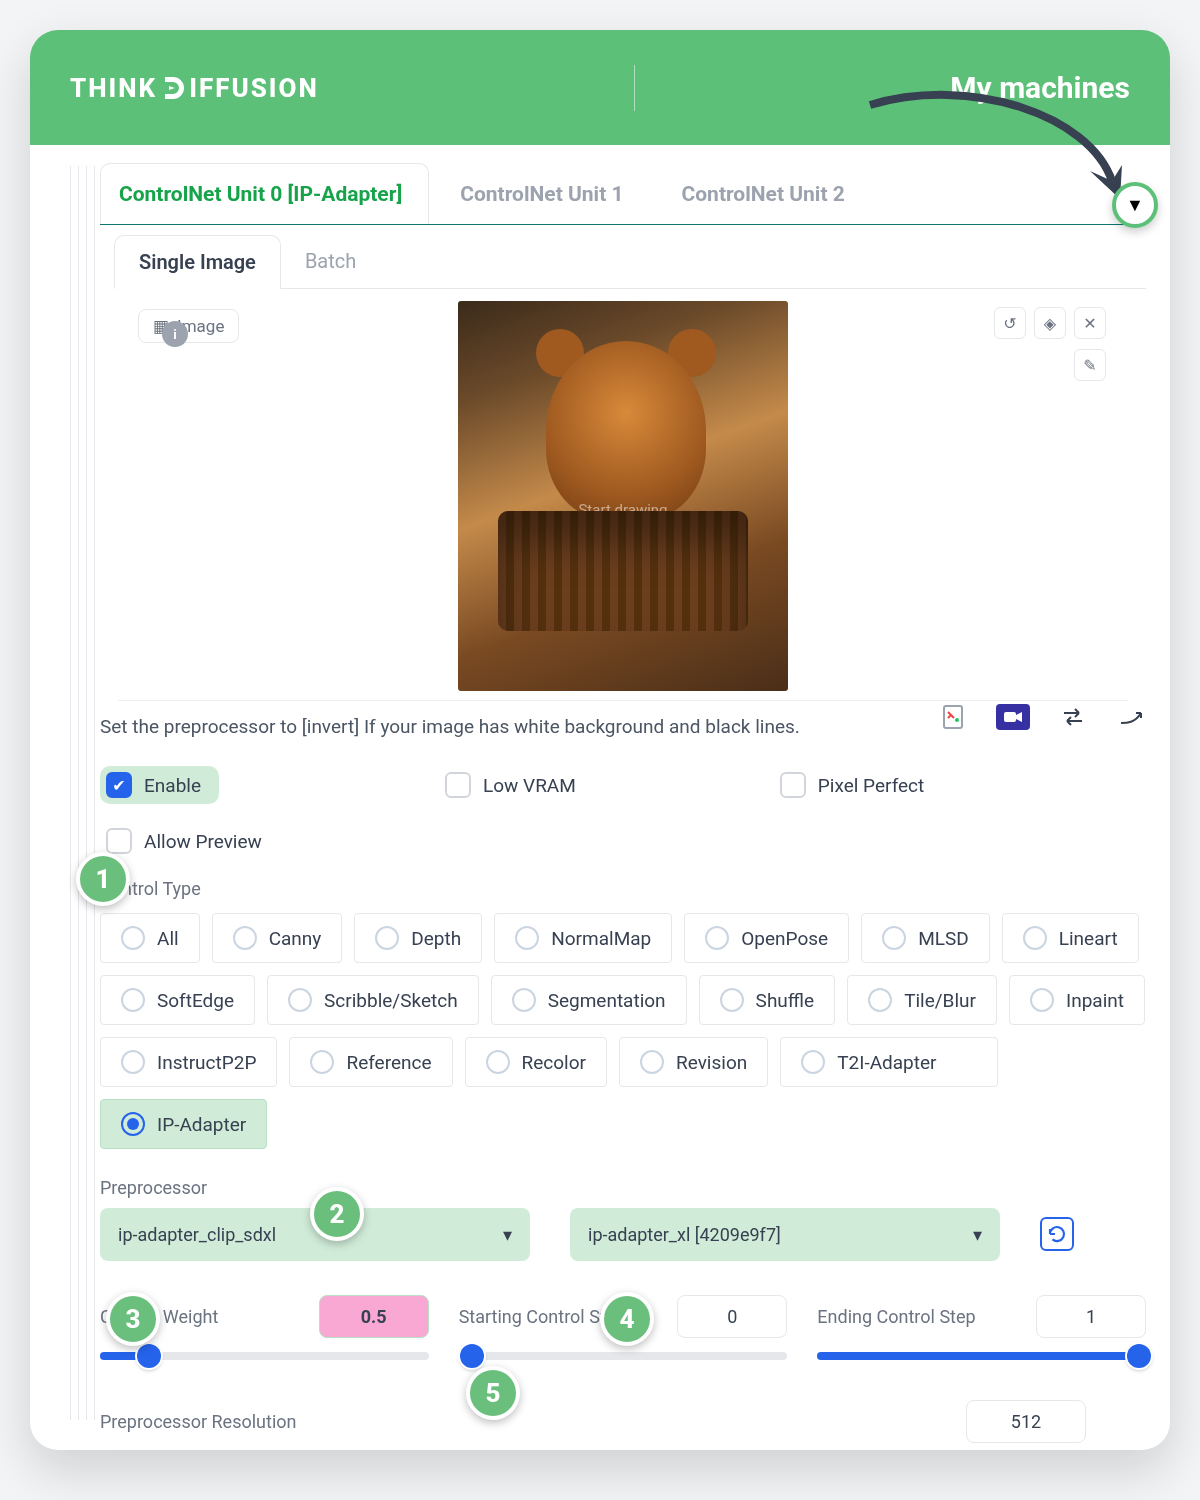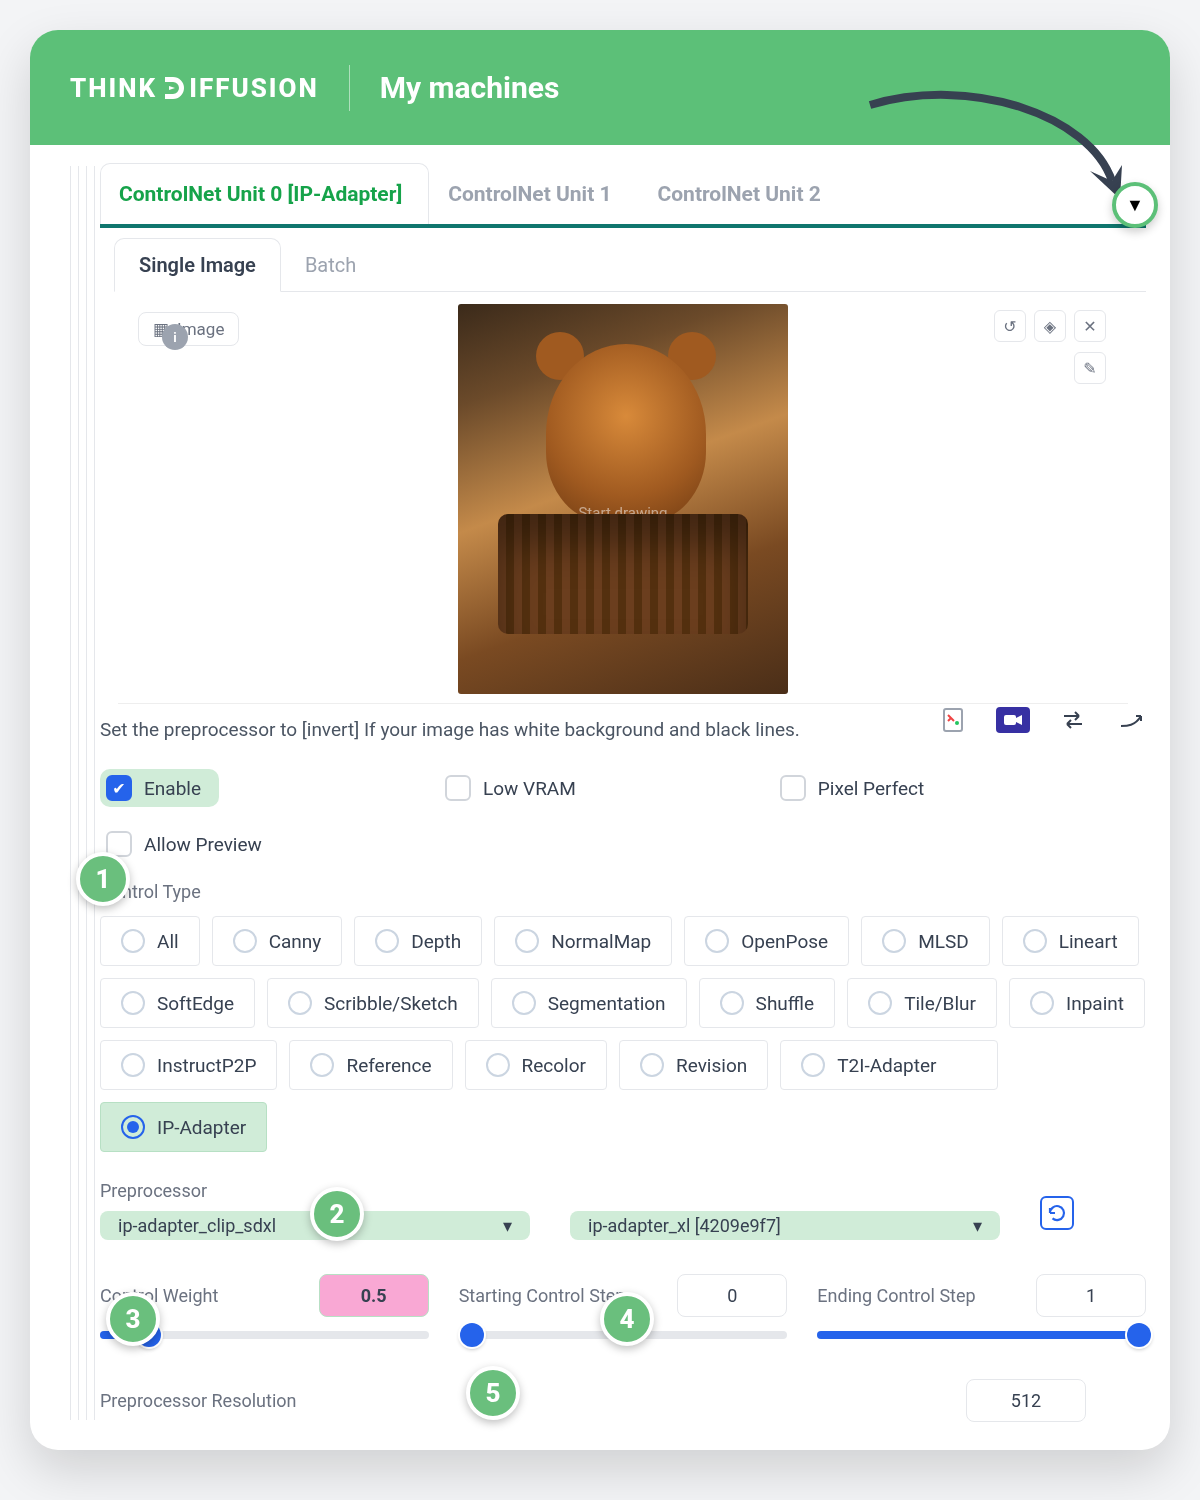--- a/index.html
+++ b/index.html
@@ -20,20 +20,21 @@
     height: 1420px;
     position: relative;
   }
   .header {
     background: #5cc078;
     height: 115px;
     display: flex;
     align-items: center;
     padding: 0 40px;
     gap: 30px;
+    justify-content: space-between;
   }
   .logo {
     color: #fff;
     font-weight: 800;
     font-size: 26px;
     letter-spacing: 2px;
     display: flex;
     align-items: center;
   }
   .logo .d-icon {
@@ -60,22 +61,22 @@
     font-size: 18px;
     box-shadow: 0 4px 10px rgba(0,0,0,0.2);
     z-index: 20;
   }
   .content {
     padding: 18px 24px 30px 70px;
     position: relative;
   }
   .tabs {
     display: flex;
-    border-bottom: 4px solid #0f766e;
-    gap: 0;
+    border-bottom: 1px solid #0f766e;
+    gap: 12px;
     margin-bottom: 10px;
   }
   .tab {
     padding: 18px 26px 18px 18px;
     font-size: 21px;
     font-weight: 700;
     color: #9ca3af;
     border: 1px solid transparent;
     border-bottom: none;
     cursor: pointer;
@@ -83,21 +84,20 @@
   .tab.active {
     color: #16a34a;
     border-color: #e5e7eb;
     border-radius: 10px 10px 0 0;
     background: #fff;
   }
   .subtabs {
     display: flex;
     border-bottom: 1px solid #e5e7eb;
     margin: 6px 0 0 14px;
-    align-items: center;
   }
   .subtab {
     padding: 14px 24px;
     font-size: 20px;
     color: #9ca3af;
     cursor: pointer;
   }
   .subtab.active {
     color: #374151;
     font-weight: 600;
@@ -222,21 +222,21 @@
     display:flex;align-items:center;justify-content:center;
   }
   .radio.sel { border-color:#2563eb; }
   .radio.sel::after{content:"";width:12px;height:12px;background:#2563eb;border-radius:50%;}
   .dd-row { display:flex; gap: 40px; margin-top: 8px; align-items:flex-end; }
   .dd-col { flex:1; max-width: 430px; }
   .dd-label { font-size: 18px; color:#6b7280; margin-bottom: 10px; }
   .dd {
     background:#d0ecd8;
     border-radius: 8px;
-    padding: 4px 18px;
+    padding: 16px 18px;
     display:flex; justify-content:space-between; align-items:center;
     font-size: 18px; color:#374151;
     cursor:pointer;
     text-align:center;
   }
   .refresh-btn {
     width:34px;height:34px;border:2px solid #2563eb;border-radius:6px;
     display:flex;align-items:center;justify-content:center;color:#2563eb;cursor:pointer;
     margin-bottom: 10px;
   }

